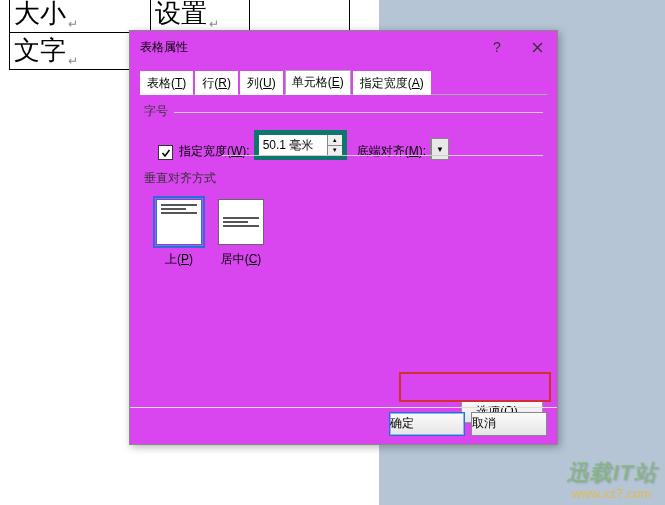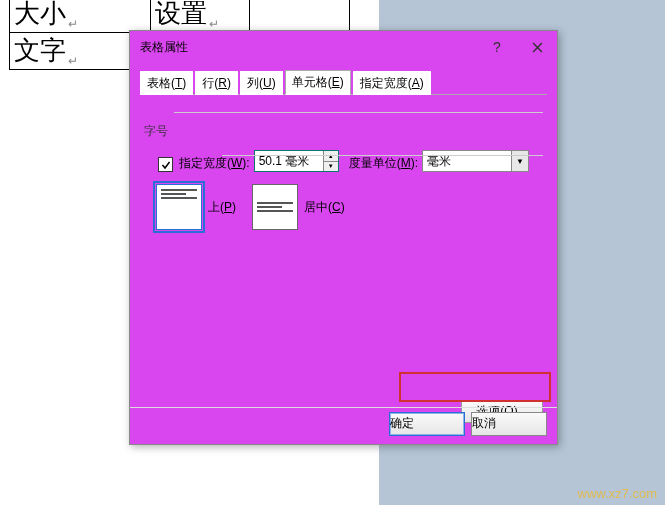--- a/index.html
+++ b/index.html
@@ -111,21 +111,20 @@
   .panel {
     padding: 8px 14px 14px 14px;
     height: 312px;
     position: relative;
   }
 
   .fieldset-label {
     font-size: 12px;
     color: #333;
     margin-bottom: 4px;
-    margin-top: 20px;
   }
   .group-line {
     border-top: 1px solid #ccc;
     position: absolute;
   }
   .group1-line {
     left: 44px;
     right: 14px;
     top: 17px;
   }
@@ -155,21 +154,21 @@
   .label {
     font-size: 12px;
     color: #000;
     margin-right: 4px;
   }
   .label .hotkey { text-decoration: underline; }
 
   .spinner {
     display: inline-flex;
     align-items: stretch;
-    border: 1px solid #0f766e;
+    border: 5px solid #0f766e;
     height: 20px;
     background: #fff;
     margin-right: 10px;
   }
   .spinner input {
     width: 60px;
     border: none;
     padding: 0 4px;
     font-size: 12px;
     text-align: left;
@@ -218,21 +217,21 @@
 
   
   .align-row {
     display: flex;
     gap: 16px;
     margin-top: 12px;
     margin-left: 12px;
   }
   .align-opt {
     display: flex;
-    flex-direction: row;
+    flex-direction: column;
     align-items: center;
     gap: 6px;
   }
   .align-icon {
     width: 46px;
     height: 46px;
     border: 1px solid #666;
     background: #fff;
     display: flex;
     flex-direction: column;
@@ -390,27 +389,27 @@
           </svg>
       </span>
       <span class="label"><span>指定宽度(</span><span class="hotkey">W</span><span>):</span></span>
       <span class="spinner">
         <input type="text" value="50.1 毫米" style="">
         <span class="spins">
           <span class="spin">▲</span>
           <span class="spin">▼</span>
         </span>
       </span>
-      <span class="label"><span>度量单位(</span><span class="hotkey">M</span><span>):</span></span>
+      <span class="label"><span>底端对齐(</span><span class="hotkey">M</span><span>):</span></span>
       <span class="select">
-        <span class="value">毫米</span>
         <span class="arrow">▼</span>
       </span>
     </div>
 
+    <div class="fieldset-label" style="margin-top:6px;">垂直对齐方式</div>
     <div class="group-line group2-line"></div>
 
     <div class="align-row">
       <div class="align-opt">
         <div class="align-icon top selected">
           <div class="align-line"></div>
           <div class="align-line" style="width:70%"></div>
           <div class="align-line"></div>
         </div>
         <div class="align-label"><span>上(</span><span class="hotkey">P</span><span>)</span></div>
@@ -431,14 +430,15 @@
   <div class="options-link-box"></div>
 
   <div class="btn-separator"></div>
   <div class="dialog-buttons">
     <div class="dlg-btn default">确定</div>
     <div class="dlg-btn">取消</div>
   </div>
 </div>
 
 <div class="watermark">
+  <div class="wm1">迅载IT站</div>
   <div class="wm2">www.xz7.com</div>
 </div>
 
 </body></html>

